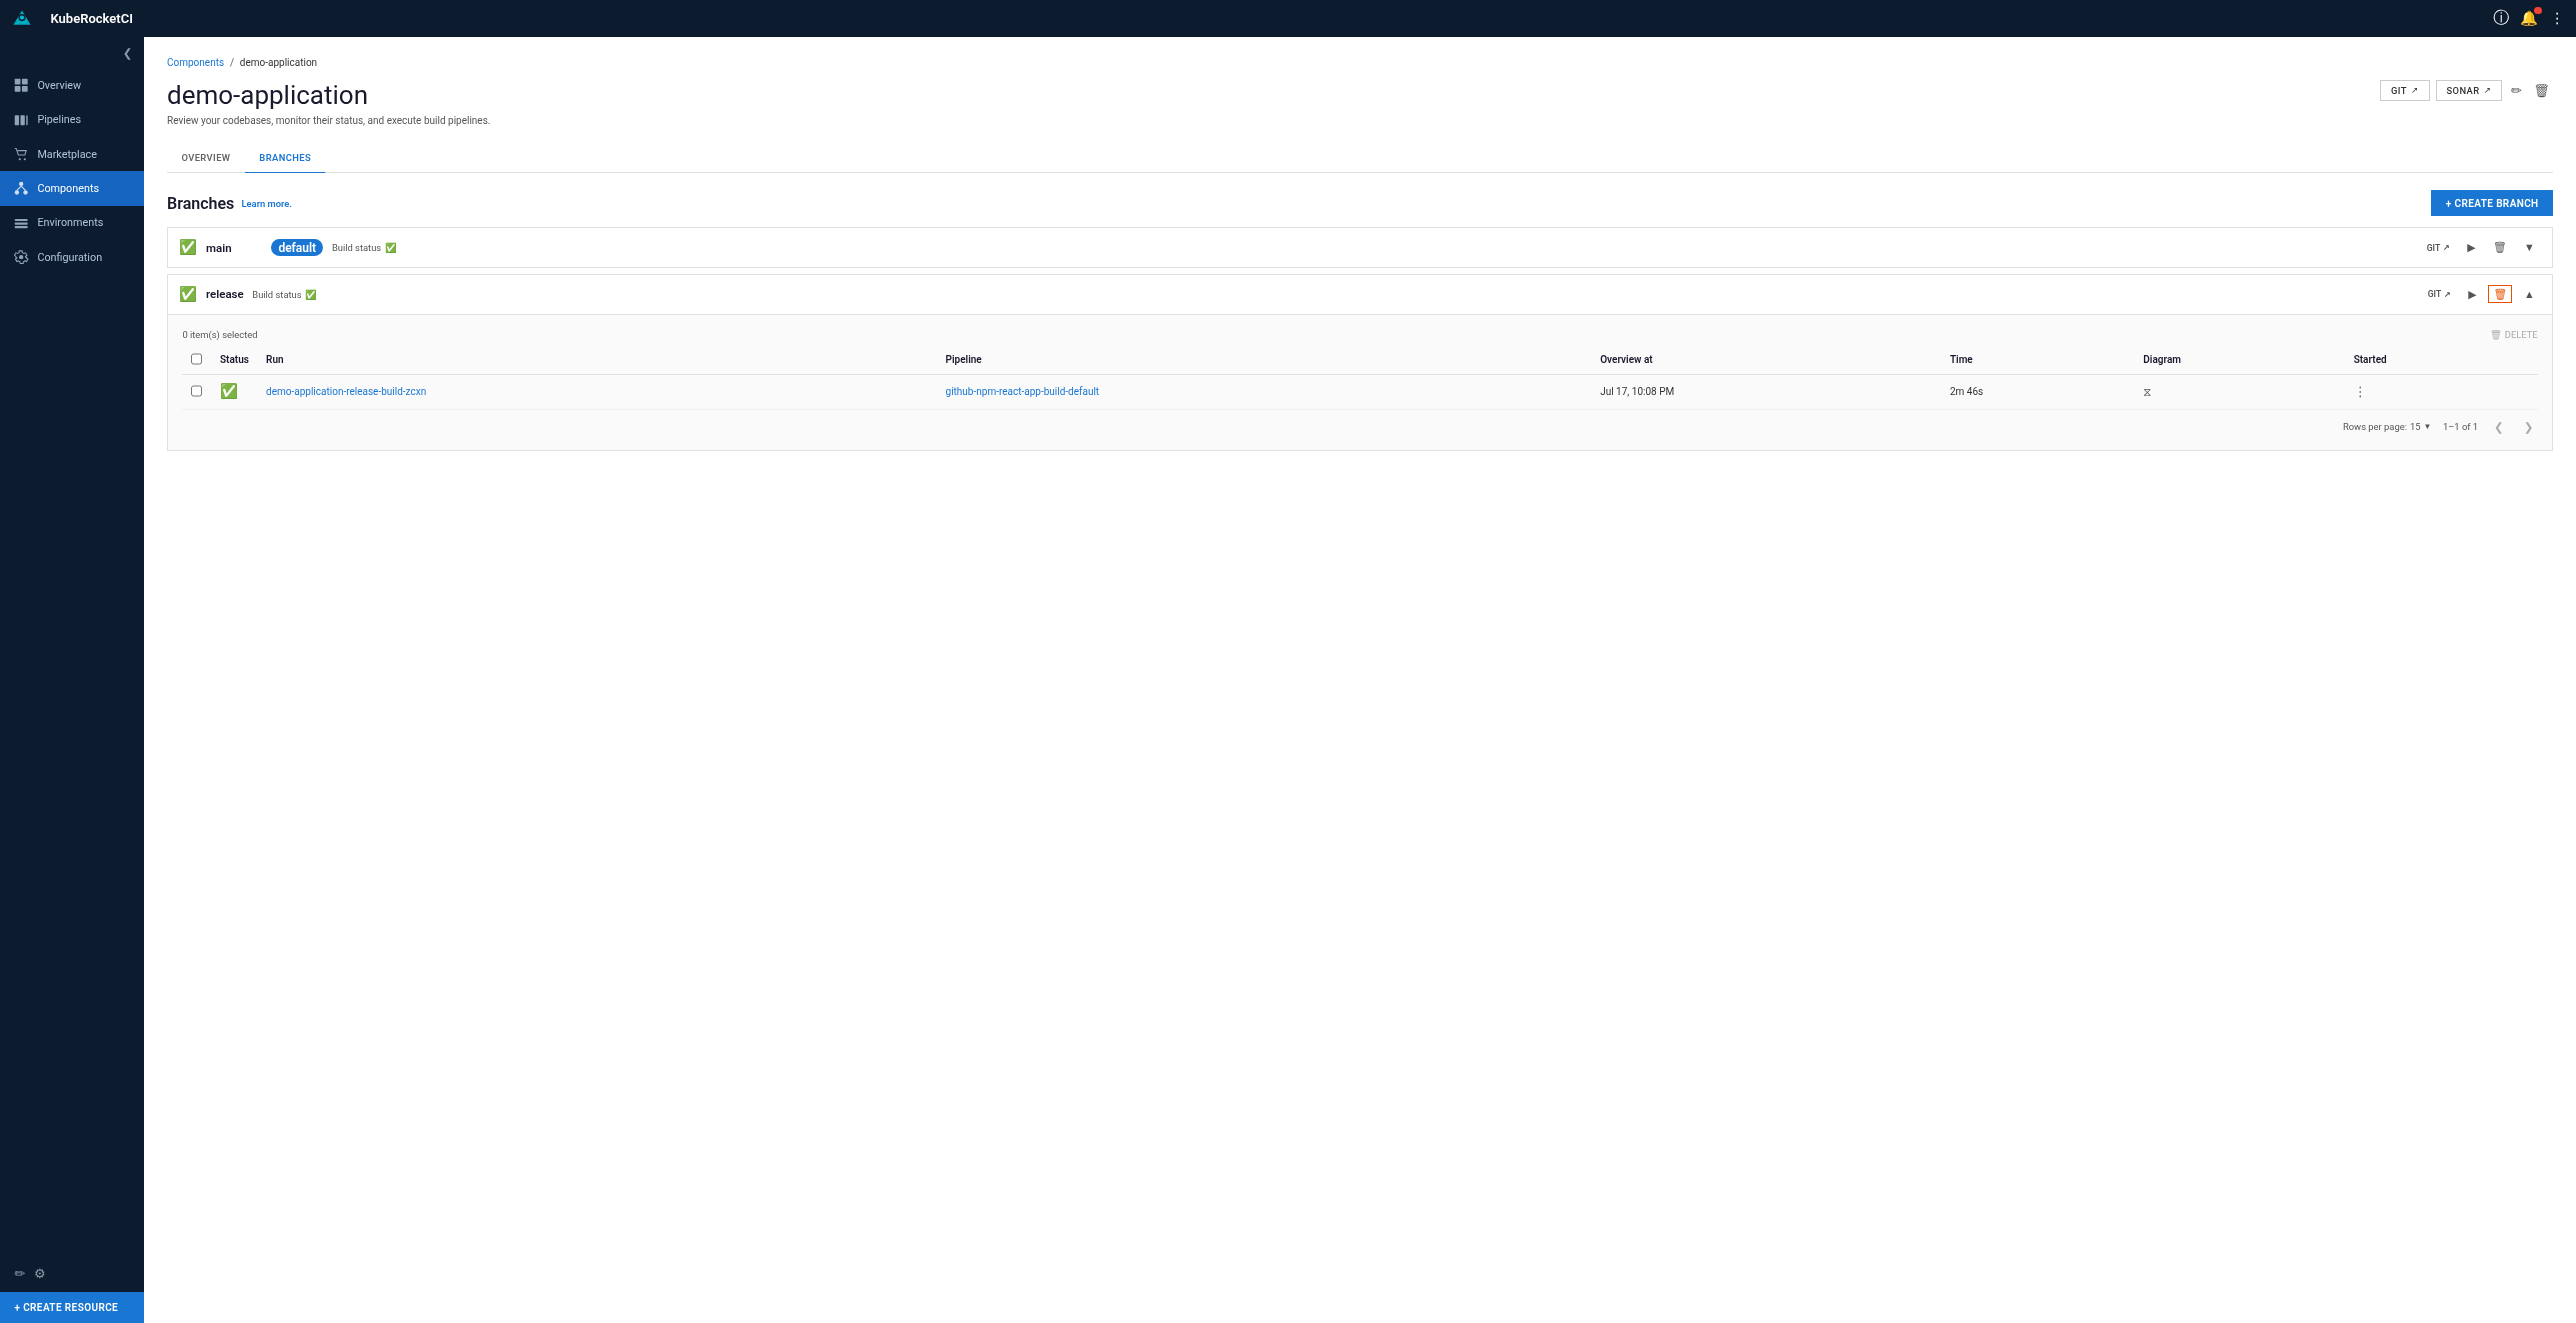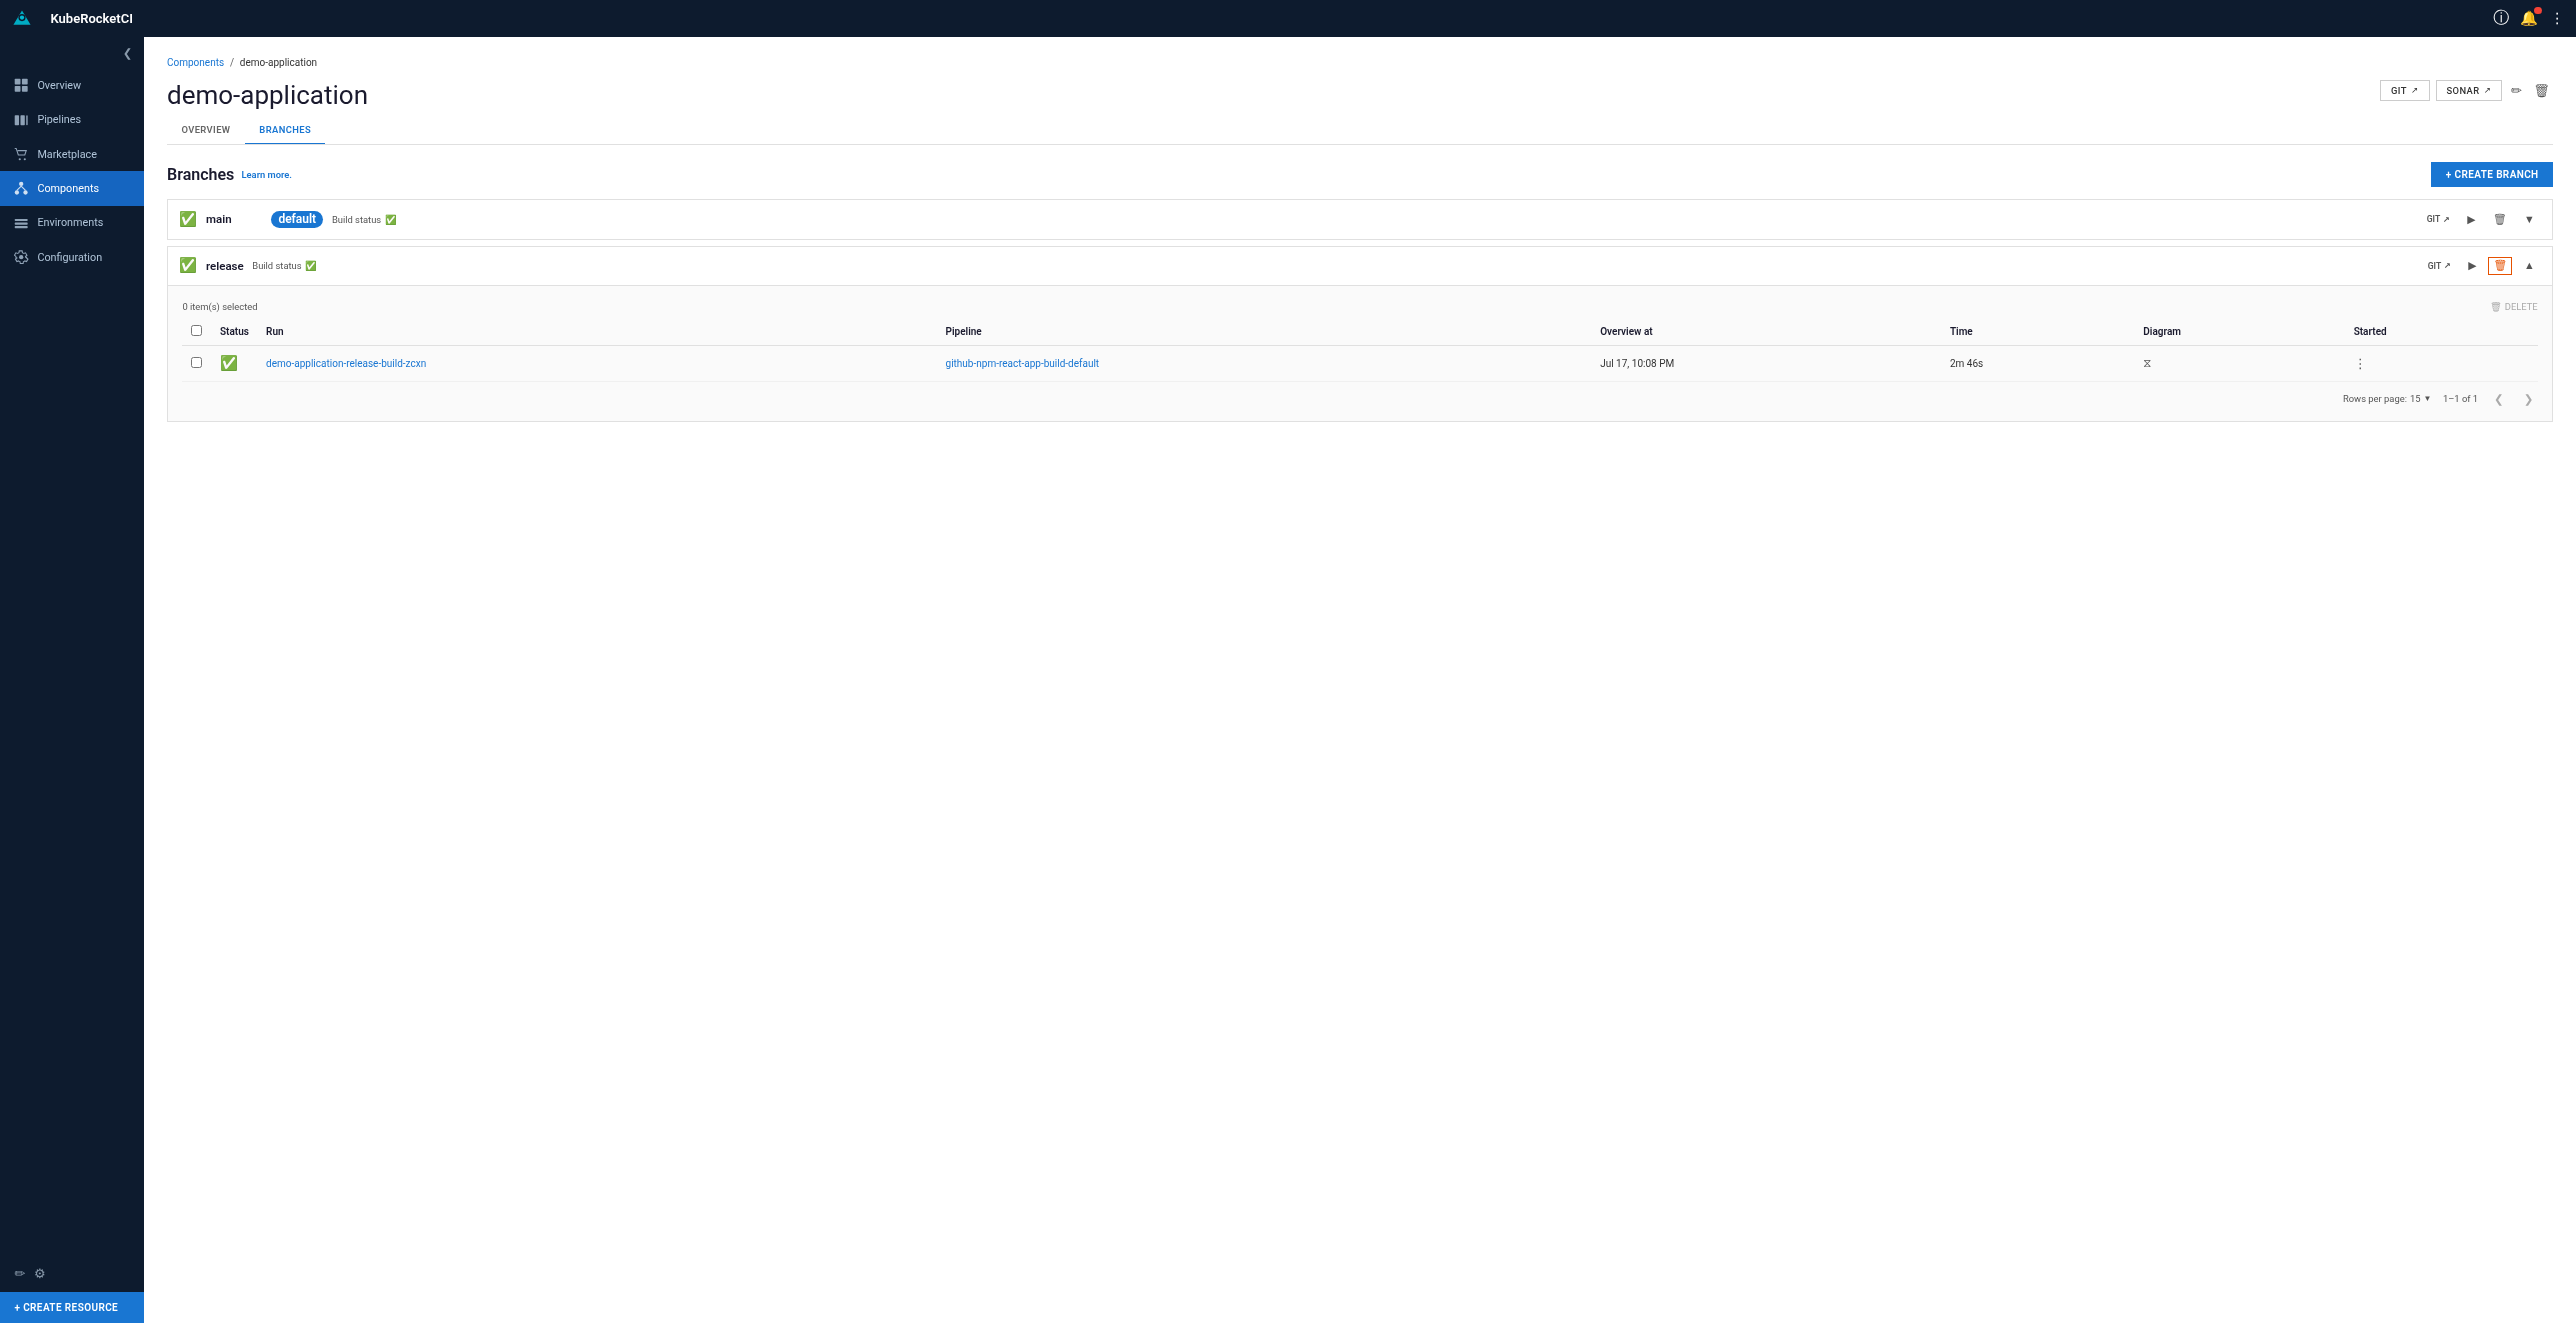--- a/index.html
+++ b/index.html
@@ -573,20 +573,21 @@
         </button>
         <button class="btn-outlined">
           <span>SONAR</span>
           <span style="font-size:8.6px;">↗</span>
         </button>
         <button class="btn-icon-only">✏</button>
         <button class="btn-icon-only">🗑</button>
       </div>
     </div>
 
+    <p class="page-subtitle">Review your codebases, monitor their status, and execute build pipelines.</p>
 
     <div class="tabs">
       <div class="tab">
         <span>OVERVIEW</span>
       </div>
       <div class="tab active">
         <span>BRANCHES</span>
       </div>
     </div>
 

